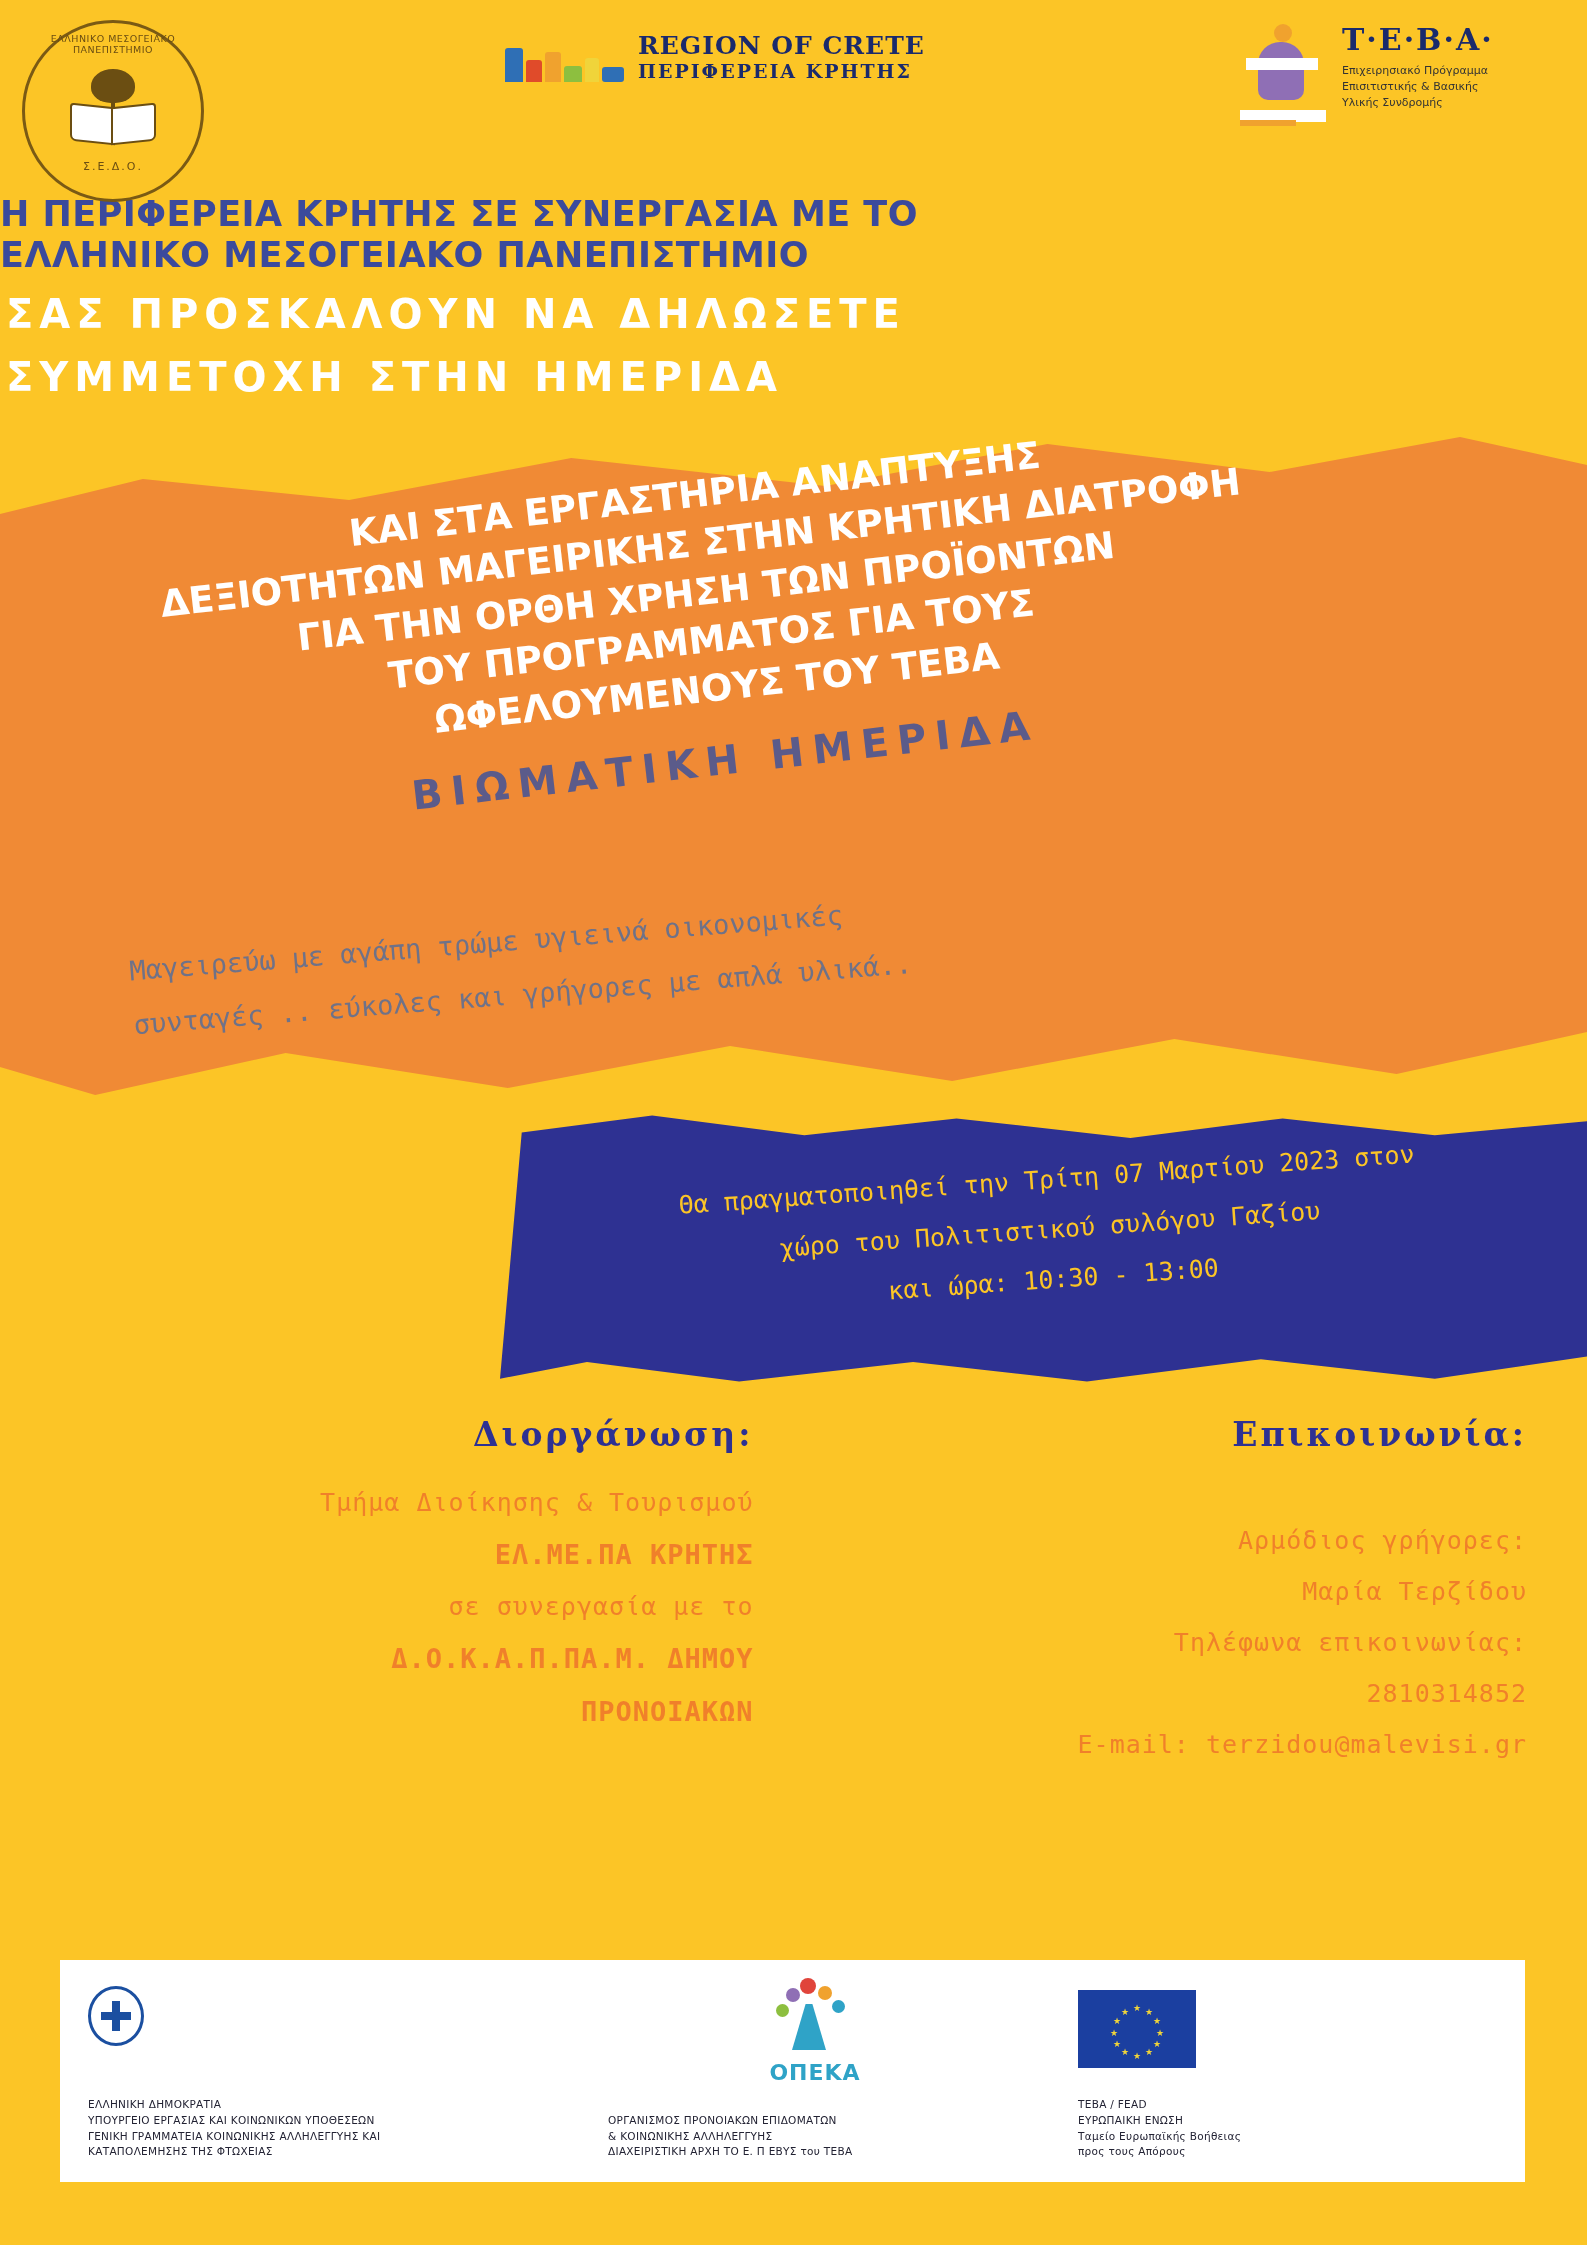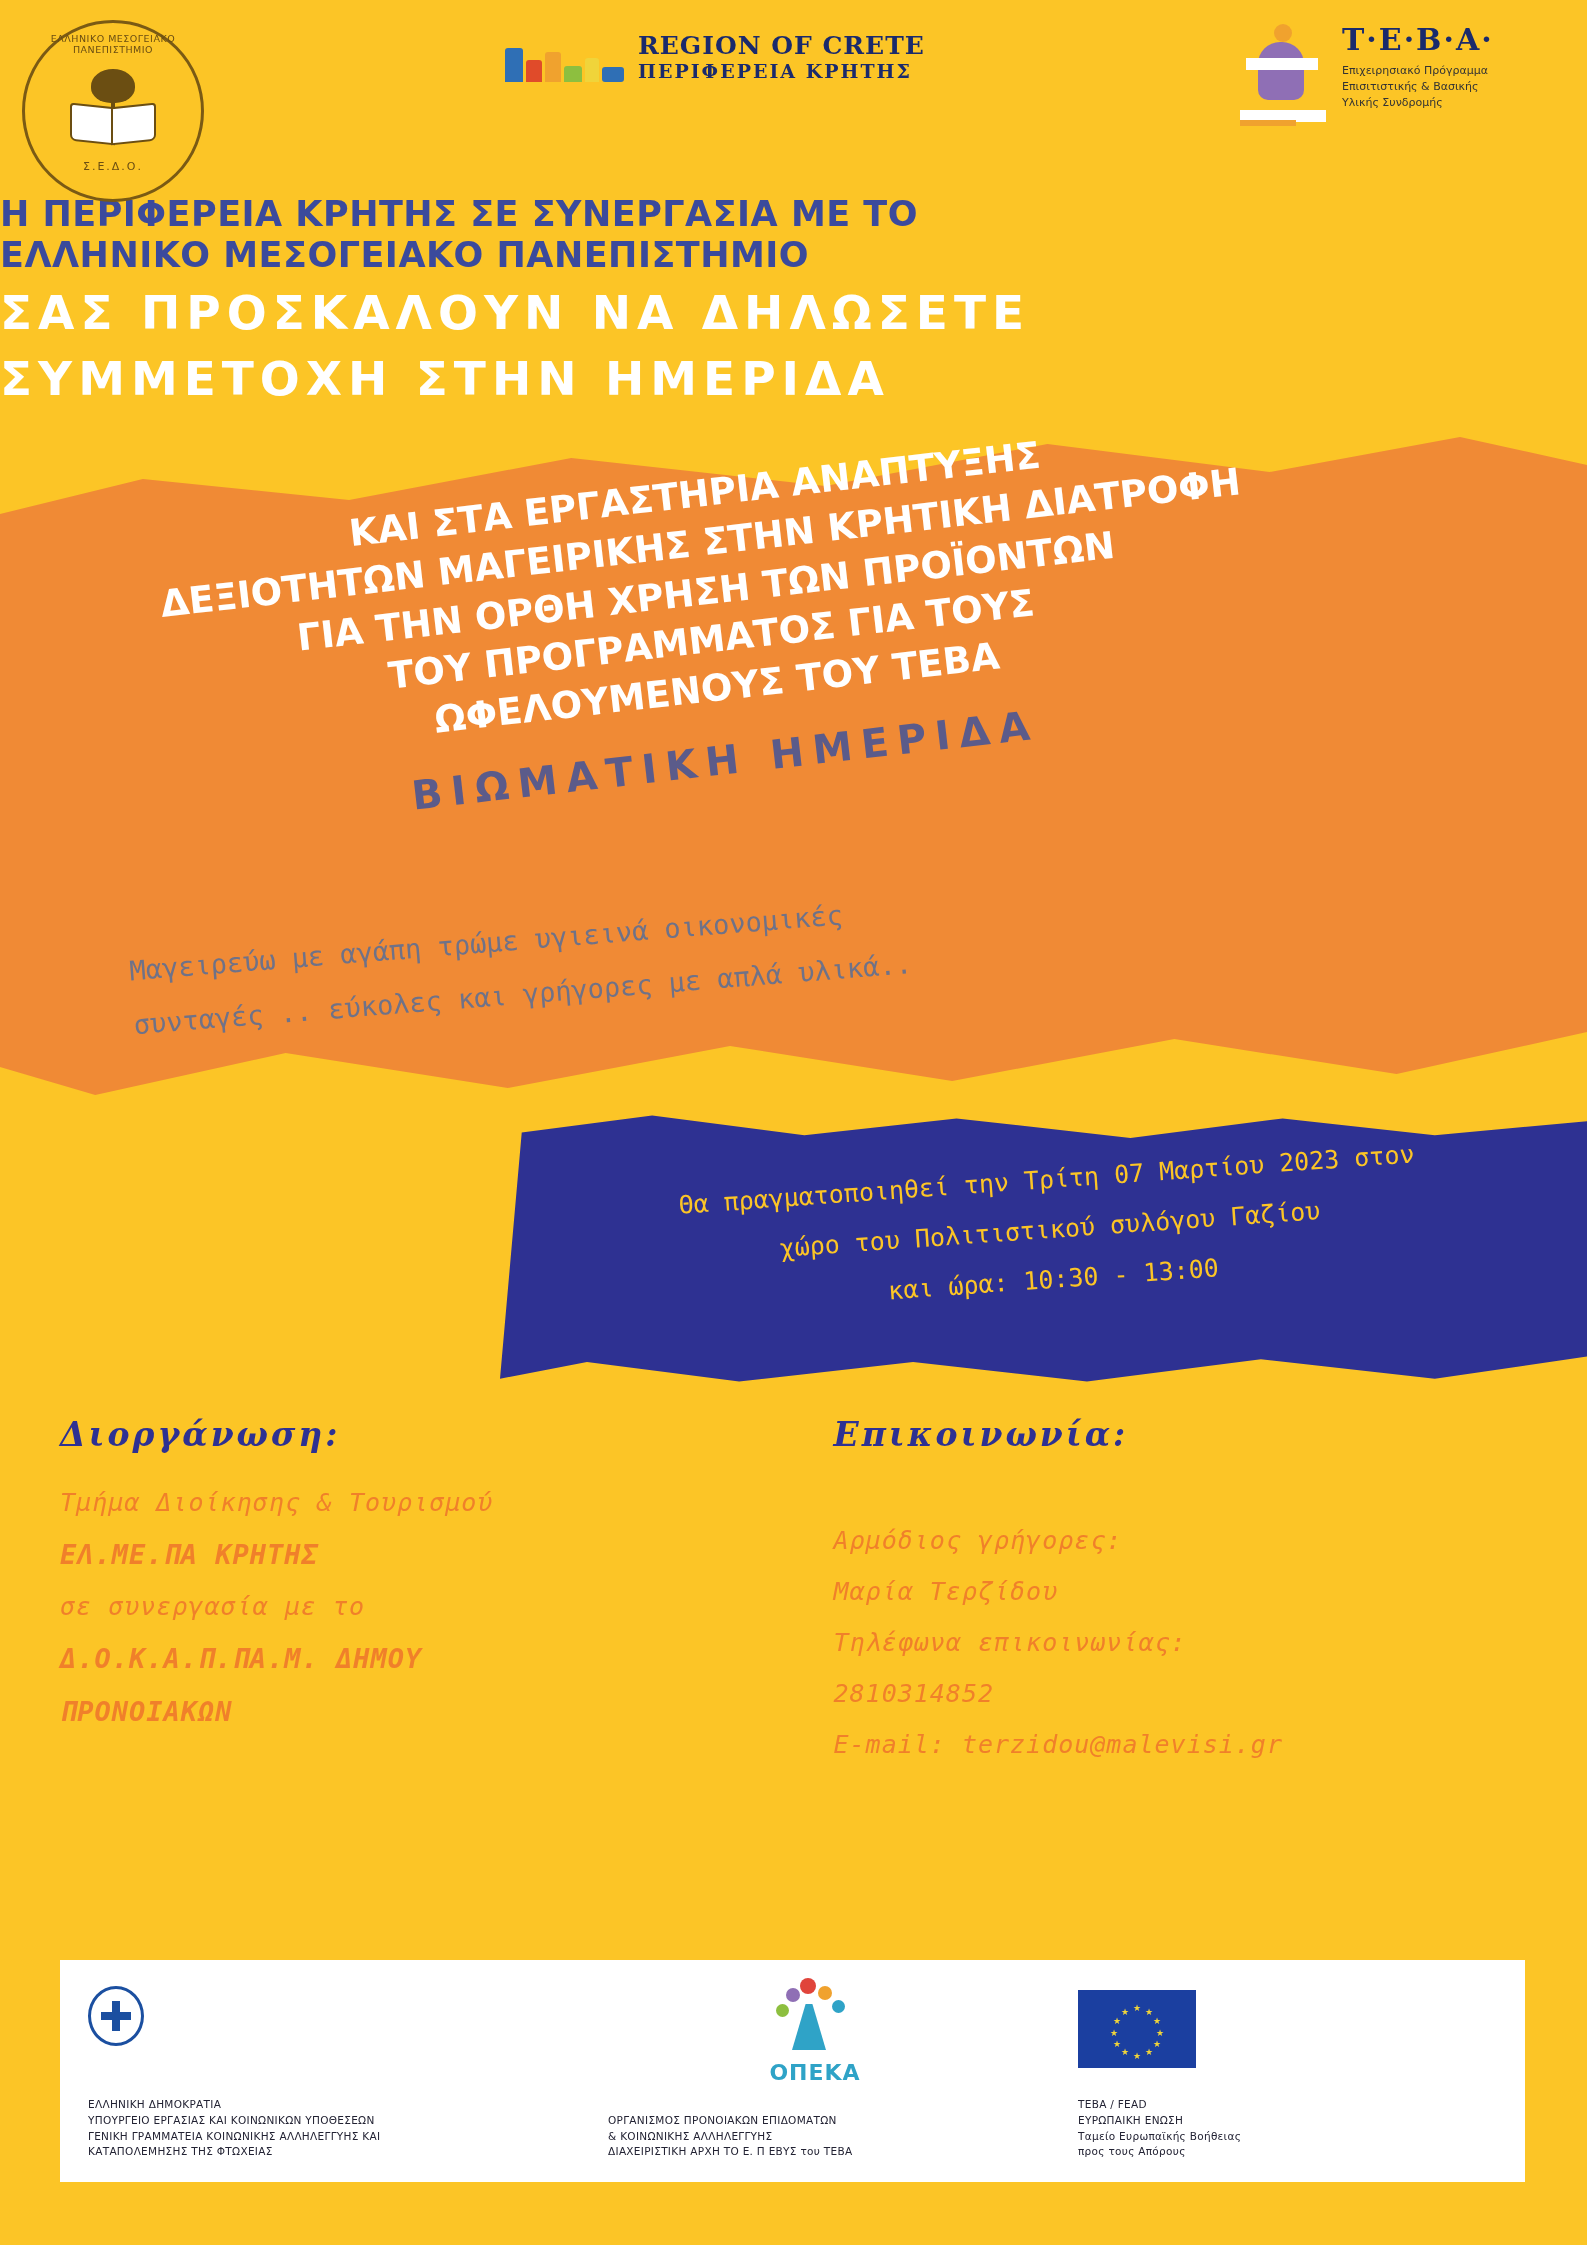--- a/index.html
+++ b/index.html
@@ -111,25 +111,26 @@
   }
   .headline .l1, .headline .l2 {
     color:#3b4a9c;
     font-size:35px;
     font-weight:bold;
     line-height:1.18;
     letter-spacing:0.5px;
   }
   .headline .l3, .headline .l4 {
     color:#fff;
-    font-size:47px;
+    font-size:40px;
     font-weight:bold;
     letter-spacing:6px;
     line-height:1.3;
-    margin-top:5px;
+    margin-top:11px;
+    padding-left:6px;
   }
 
   
   .orange-band {
     position:absolute;
     left:0; top:430px;
     width:1587px; height:700px;
     background:#F08A35;
     clip-path: polygon(0% 12%, 9% 7%, 22% 10%, 36% 4%, 52% 8%, 66% 2%, 80% 6%, 92% 1%, 100% 5%, 100% 86%, 88% 92%, 74% 87%, 60% 93%, 46% 88%, 32% 94%, 18% 89%, 6% 95%, 0% 91%);
   }
@@ -184,21 +185,21 @@
     text-align:center;
   }
 
   
   .columns {
     position:absolute;
     top:1415px; left:0;
     width:1587px;
     display:flex;
   }
-  .col { flex:1; text-align:left;font-style:italic; }
+  .col { flex:1; text-align:right; }
   .col h3 {
     margin:0 0 34px 0;
     color:#2E3192;
     font-family:"DejaVu Serif", serif;
     font-size:33px;
     letter-spacing:3px;
   }
   .col p {
     margin:0 0 22px 0;
     font-family:"DejaVu Sans Mono", monospace;

